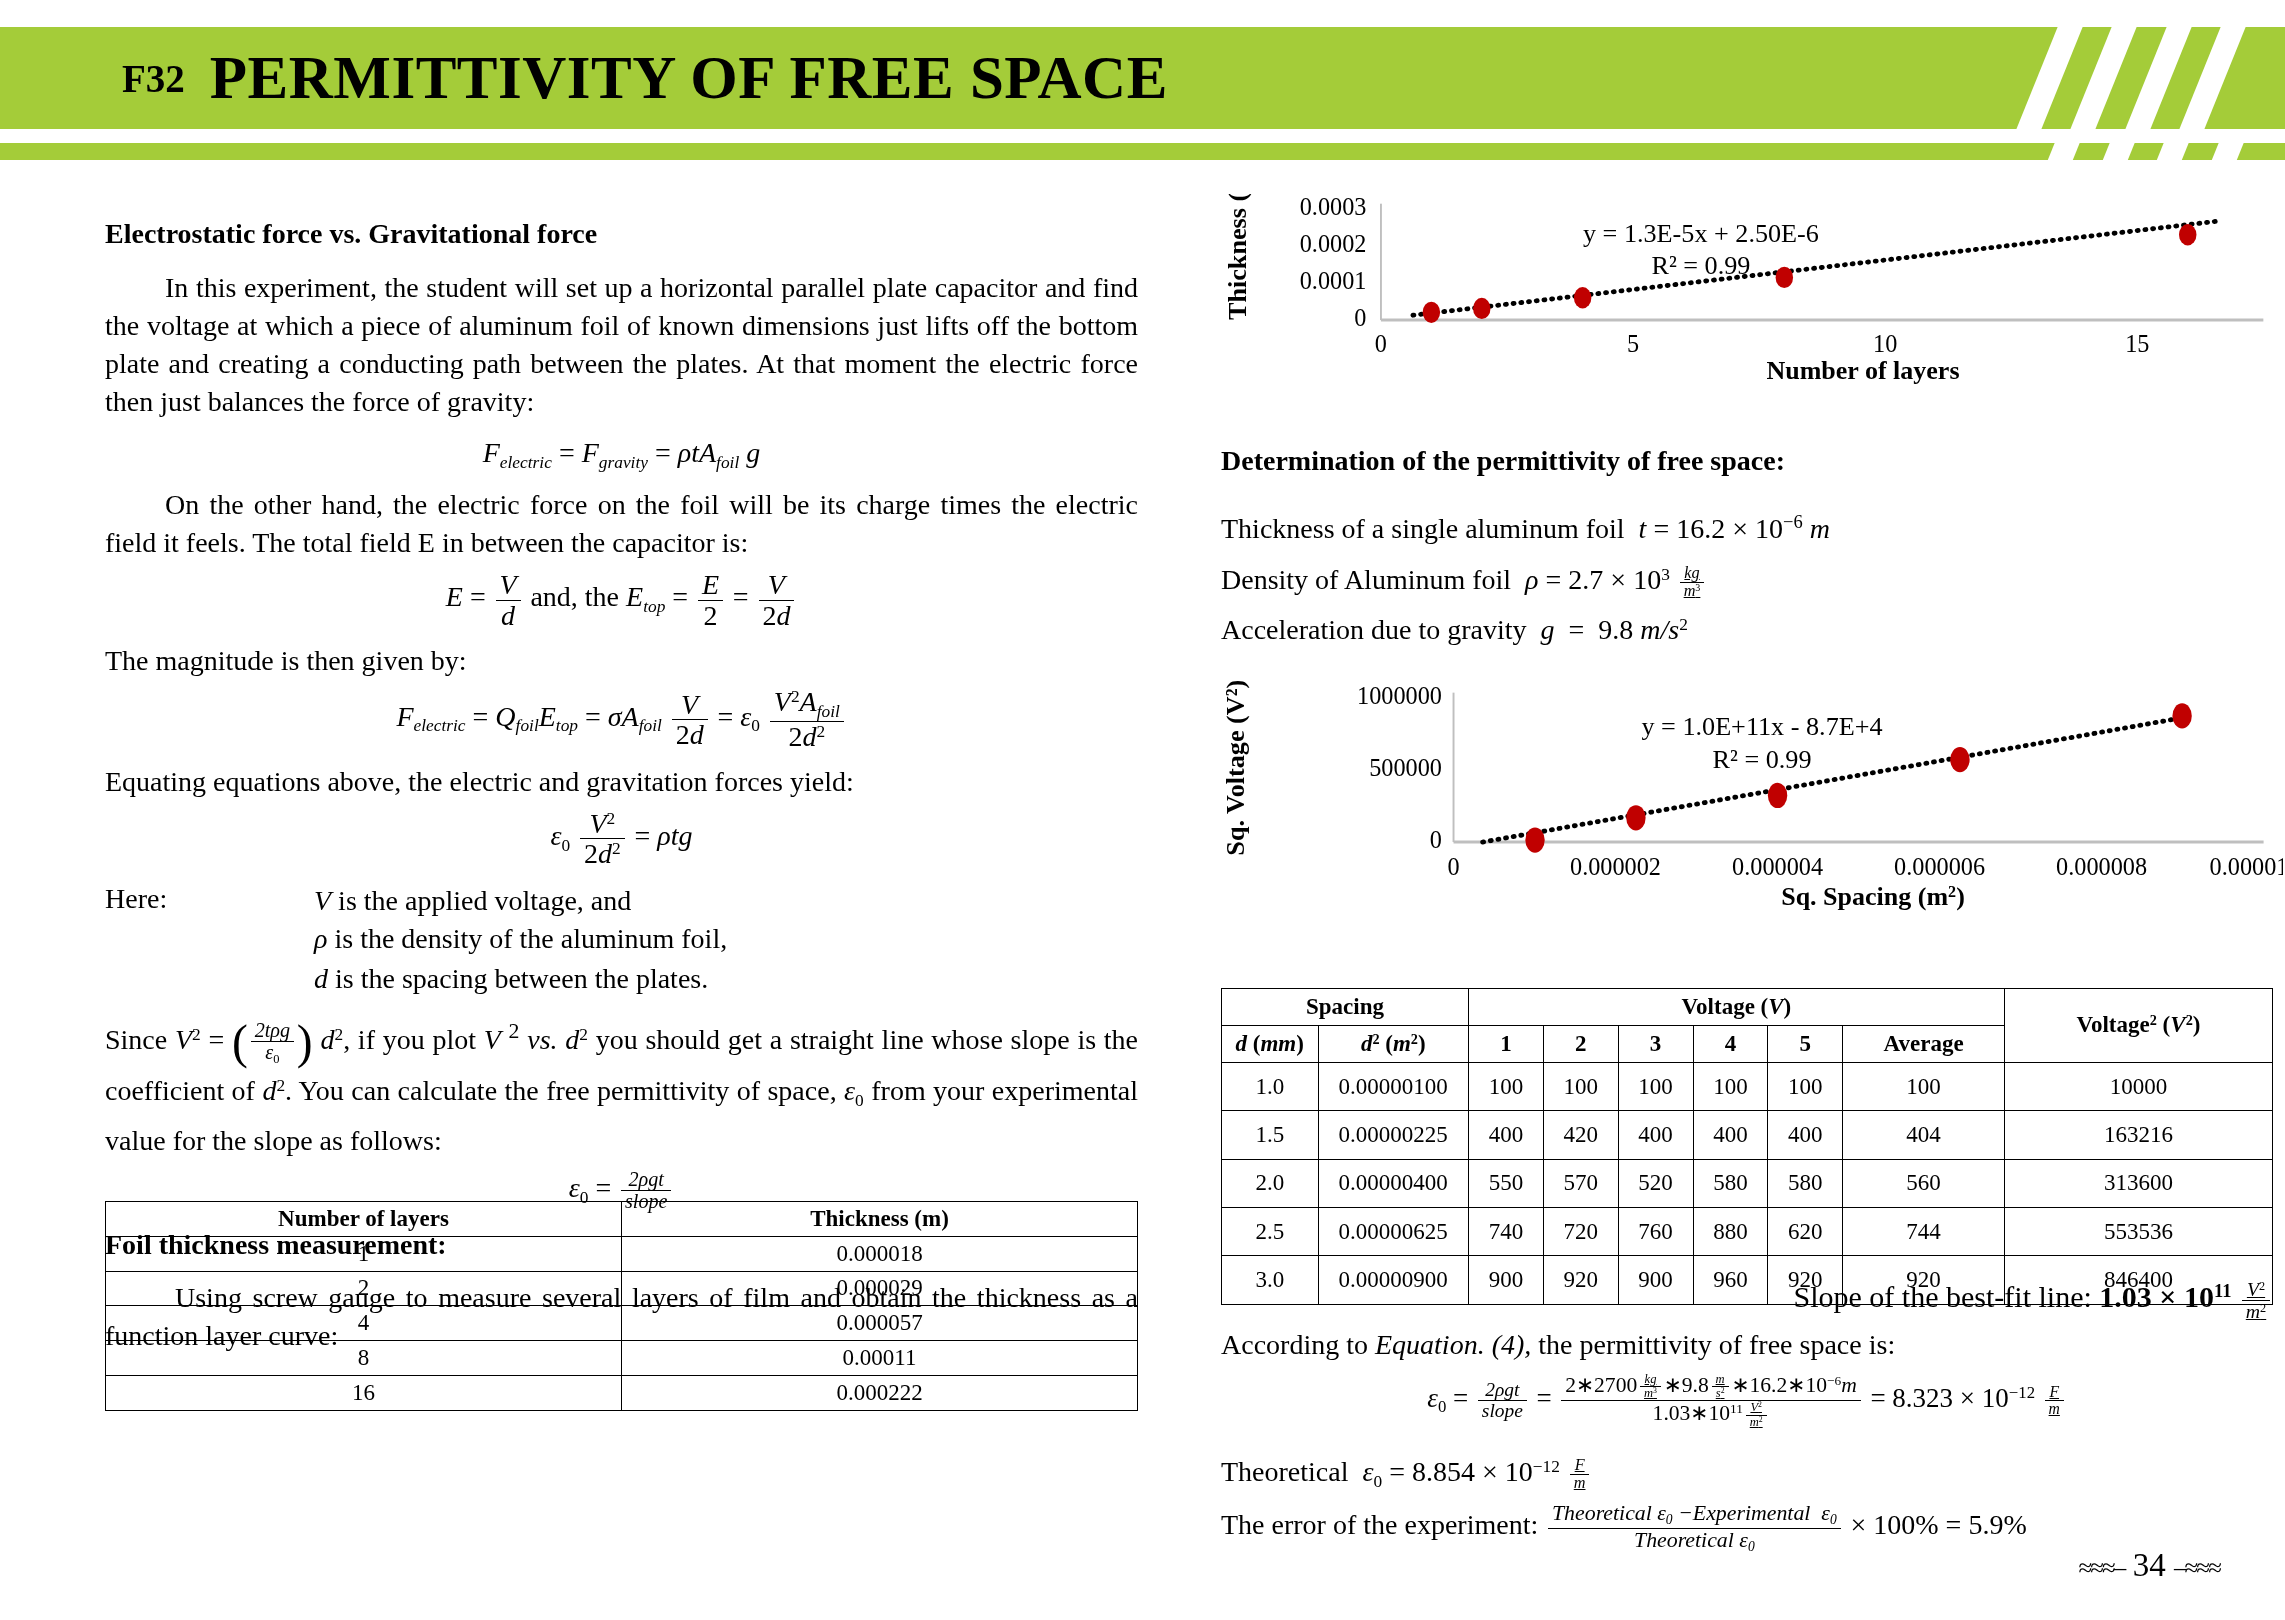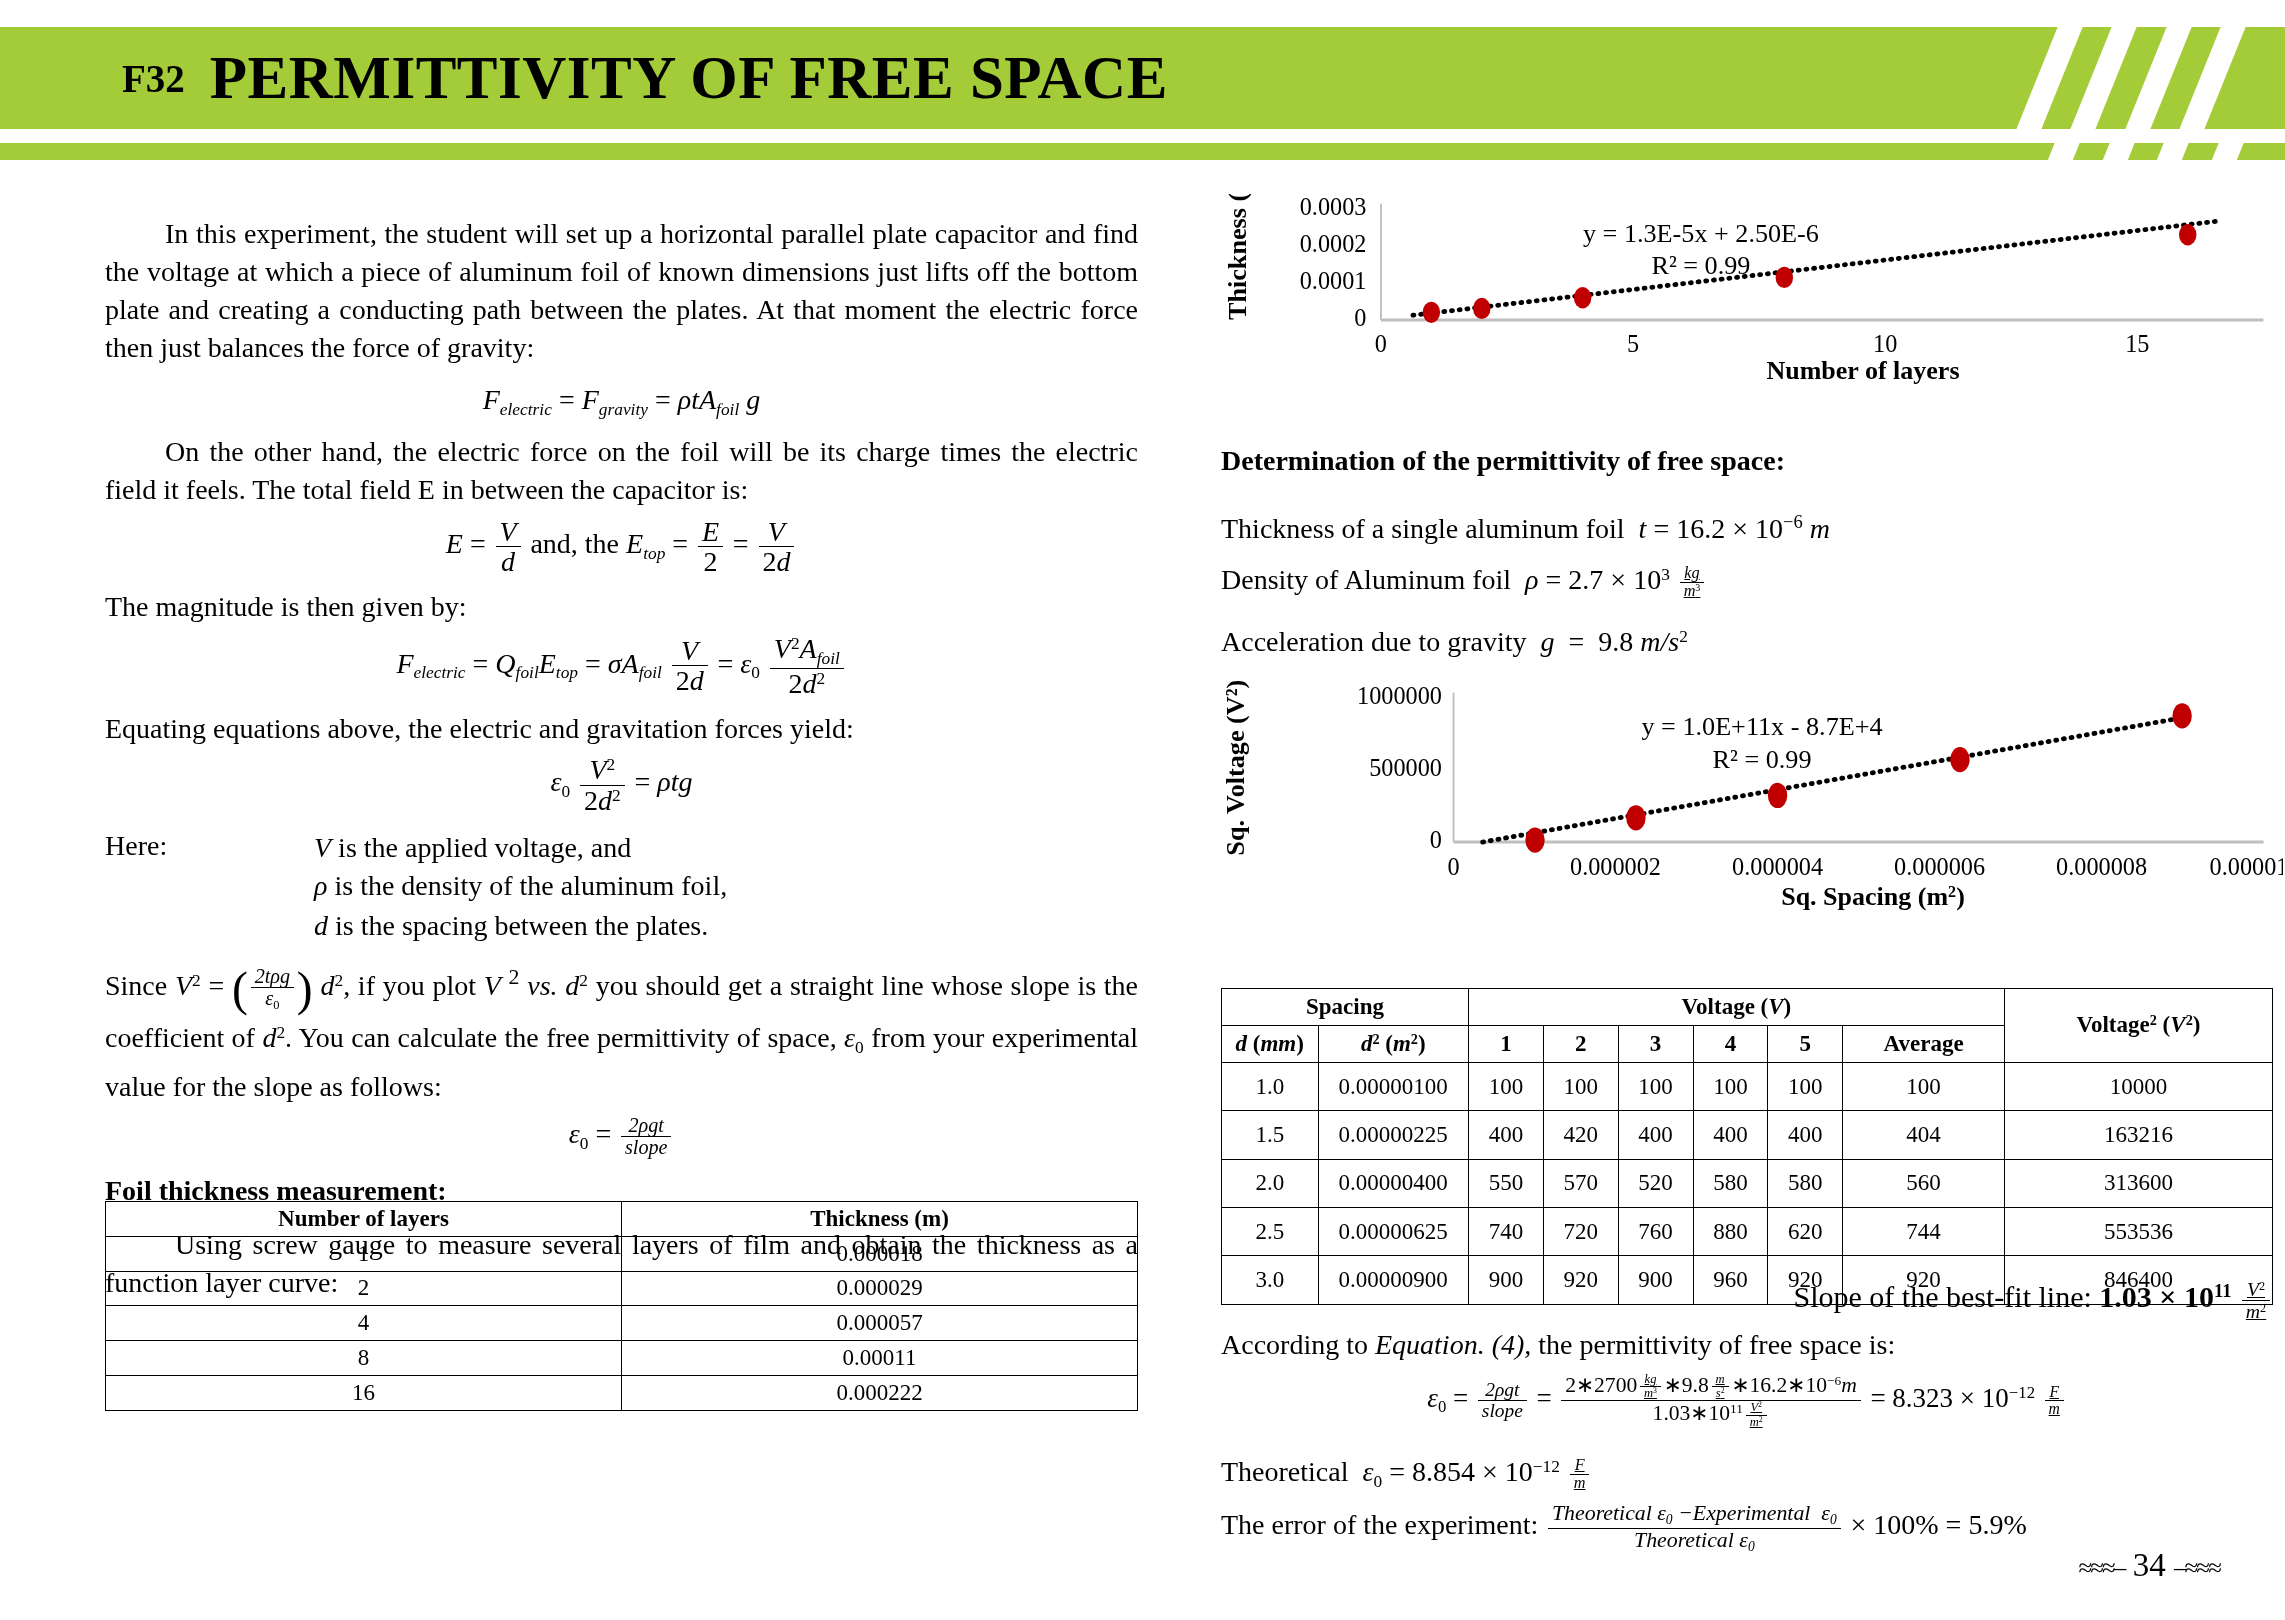--- a/index.html
+++ b/index.html
@@ -123,20 +123,21 @@
   <div class="slash-r" style="left:2156px;"></div>
   <div class="slash-r" style="left:2211px;"></div>
 </div>
 <div class="header-title-wrap">
   <span class="code">F32</span>
   <span class="title">PERMITTIVITY OF FREE SPACE</span>
 </div>
 
 <div class="col-left">
 
+  <h3 class="sec">Electrostatic force vs. Gravitational force</h3>
 
   <p class="para">In this experiment, the student will set up a horizontal parallel plate capacitor and find the voltage at which a piece of aluminum foil of known dimensions just lifts off the bottom plate and creating a conducting path between the plates. At that moment the electric force then just balances the force of gravity:</p>
 
   <div class="eq" style="margin-top:13.6px;">
     <span class="it">F</span><span class="sub">electric</span> = <span class="it">F</span><span class="sub">gravity</span> = <span class="it">ρtA</span><span class="sub">foil</span> <span class="it">g</span>
   </div>
 
   <p class="para" style="margin-top:7px;">On the other hand, the electric force on the foil will be its charge times the electric field it feels. The total field E in between the capacitor is:</p>
 
   <div class="eq">
@@ -264,21 +265,21 @@
 
   <div style="margin-top:25px;line-height:1.7;">
     <span>Thickness of a single aluminum foil</span>
     <span class="it">&nbsp;t</span> = 16.2 × 10<span class="sup" style="font-size:0.66em;">−6</span> <span class="it">m</span>
   </div>
   <div style="line-height:1.9;">
     <span>Density of Aluminum foil</span>
     <span class="it">&nbsp;ρ</span> = 2.7 × 10<span class="sup">3</span>
     <span class="frac tiny"><span class="num it">kg</span><span class="den"><span class="it">m</span><span class="sup">3</span></span></span>
   </div>
-  <div style="line-height:1.7;margin-top:12px;">
+  <div style="line-height:1.7;">
     <span>Acceleration due to gravity</span>
     <span class="it">&nbsp;g</span> &nbsp;= &nbsp;9.8 <span class="it">m/s</span><span class="sup">2</span>
   </div>
 </div>
 
 <div class="chart" style="left:1211px;top:679px;">
   <svg width="1072" height="199" viewBox="0 0 1105 205">
 
     <text class="axis-txt" x="238" y="26" text-anchor="end">1000000</text>
     <text class="axis-txt" x="238" y="100" text-anchor="end">500000</text>

